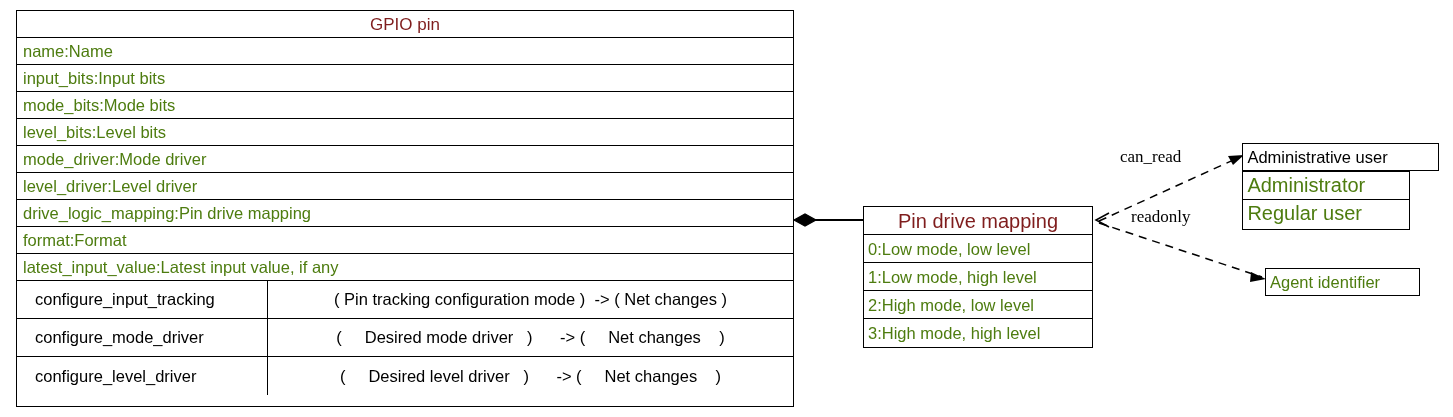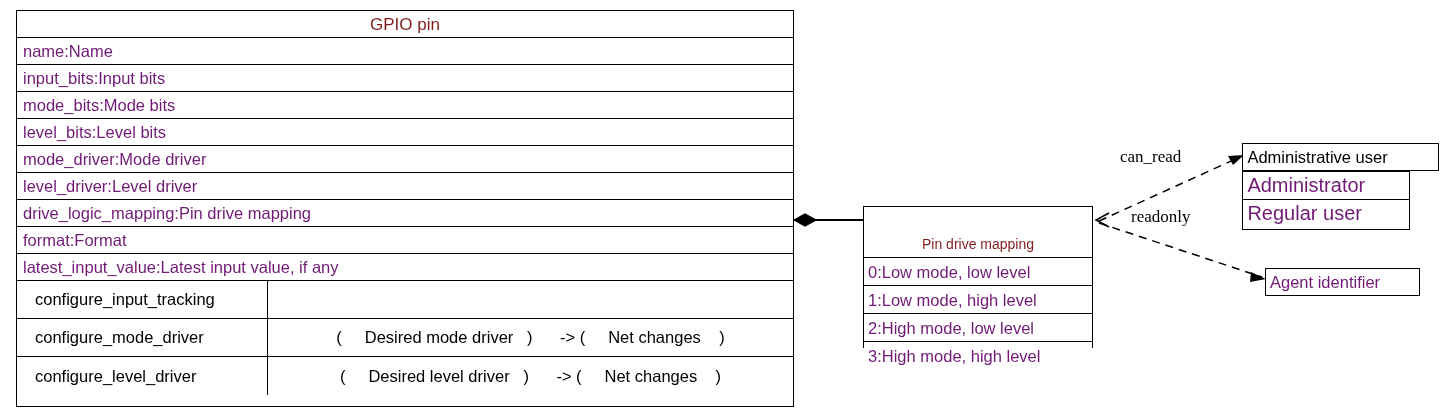--- a/index.html
+++ b/index.html
@@ -41,21 +41,21 @@
     border-bottom: none;
   }
   .uml-title {
     justify-content: center;
     font-size: 17px;
     color: #7f1d1d;
   }
   .attr {
     padding-left: 6px;
     font-size: 16.5px;
-    color: #701a75;
+    color: #4d7c0f;
   }
 
   
   #gpio-pin-class {
     left: 16px;
     top: 10px;
     width: 778px;
     height: 397px;
   }
   #gpio-pin-class .uml-title {
@@ -99,22 +99,21 @@
     left: 863px;
     top: 206px;
     width: 230px;
     height: 142px;
   }
   #pin-drive-mapping-enum .uml-row {
     height: 28px;
     line-height: 28px;
   }
   #pin-drive-mapping-enum .uml-title {
-    font-size: 14px;
-    margin-top: 23px;
+    font-size: 20px;
   }
   #pin-drive-mapping-enum .attr {
     font-size: 16.5px;
     padding-left: 4px;
   }
 
   
   #administrative-user-enum {
     left: 1244px;
     top: 145px;
@@ -236,20 +235,21 @@
     <div class="uml-row attr-row attr">mode_bits:Mode bits</div>
     <div class="uml-row attr-row attr">level_bits:Level bits</div>
     <div class="uml-row attr-row attr">mode_driver:Mode driver</div>
     <div class="uml-row attr-row attr">level_driver:Level driver</div>
     <div class="uml-row attr-row attr">drive_logic_mapping:Pin drive mapping</div>
     <div class="uml-row attr-row attr">format:Format</div>
     <div class="uml-row attr-row attr">latest_input_value:Latest input value, if any</div>
 
     <div class="uml-row method-row">
       <div class="method-name">configure_input_tracking</div>
+      <div class="method-sig">( Pin tracking configuration mode )  -&gt; ( Net changes )</div>
     </div>
 
     <div class="uml-row method-row">
       <div class="method-name">configure_mode_driver</div>
       <div class="method-sig">(     Desired mode driver   )      -&gt; (     Net changes    )</div>
     </div>
 
     <div class="uml-row method-row">
       <div class="method-name">configure_level_driver</div>
       <div class="method-sig">(     Desired level driver   )      -&gt; (     Net changes    )</div>

